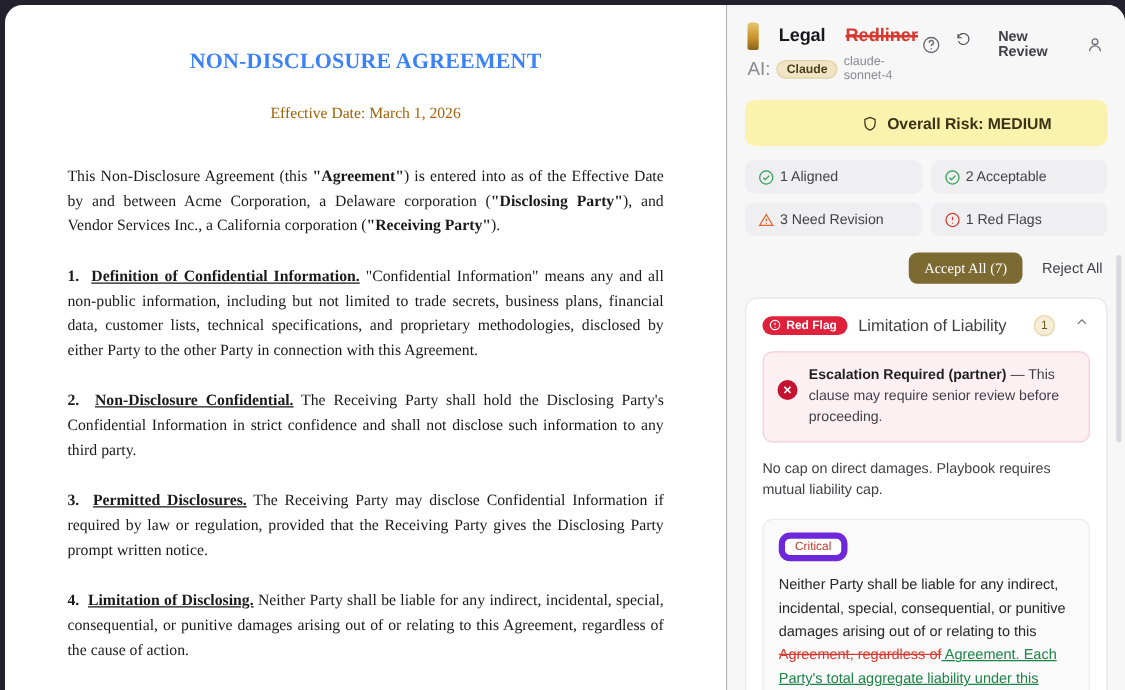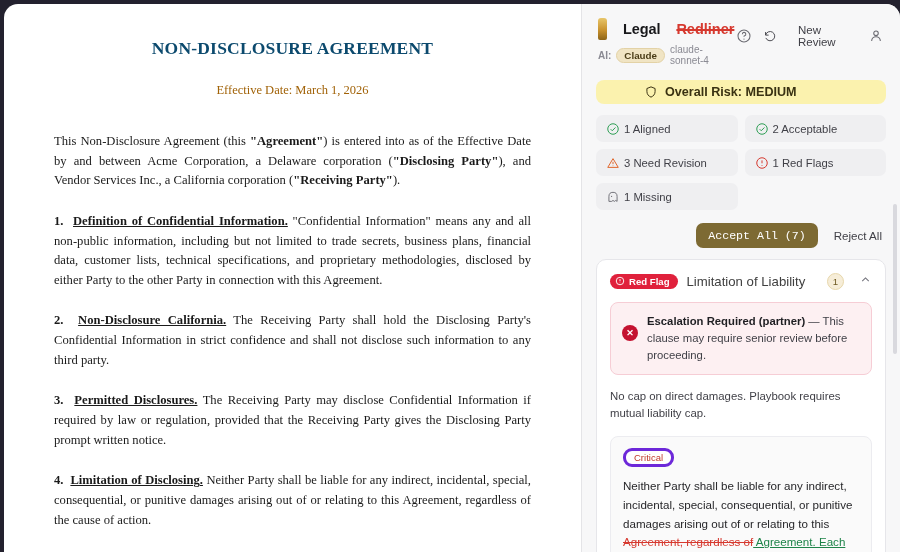--- a/index.html
+++ b/index.html
@@ -27,21 +27,21 @@
     position: relative;
     font-family: "Liberation Serif", serif;
     padding: 0 50px;
   }
   .doc-inner { padding-top: 34px; }
   .doc-title {
     text-align: center;
     font-size: 17.5px;
     font-weight: bold;
     letter-spacing: .2px;
-    color: #0c4a6e;
+    color: #3b82f6;
     font-family: "Liberation Serif", serif;
   }
   .doc-date {
     text-align: center;
     font-size: 12.5px;
     color: #a16207;
     margin-top: 24px;
     font-family: "Liberation Serif", serif;
   }
   .doc-p {
@@ -90,48 +90,48 @@
   }
   .brand-name {
     font-size: 14.5px; font-weight: bold; color: #18181b; letter-spacing: -.1px;
   }
   .brand-strike {
     font-size: 14.5px; font-weight: bold; color: #d6392f;
     text-decoration: line-through;
     text-decoration-thickness: 1.6px;
   }
   .brand-sub { display: flex; align-items: center; gap: 5px; padding-left: 0; }
-  .ai-label { font-size: 10px; color: #8a8a93; font-weight: bold; }
+  .ai-label { font-size: 15px; color: #8a8a93; }
   .ai-pill {
     font-size: 9.8px; font-weight: bold; color: #4a3c17;
     background: #f0e4c4; border: 1px solid #e3d2a6;
     border-radius: 9px; padding: 1px 7px;
   }
   .ai-model { font-size: 10px; color: #8a8a93; }
   .hdr-actions { display: flex; align-items: center; gap: 11px; padding-top: 6px; }
   .icon-btn {
     display: inline-flex; align-items: center; justify-content: center;
     color: #6b6b72; cursor: pointer;
   }
   .new-review {
-    display: inline-flex; align-items: center; gap: 21px;
-    font-size: 11.5px; color: #3f3f46; cursor: pointer;
+    display: inline-flex; gap: 21px;
+    font-size: 11.5px; color: #3f3f46; cursor: pointer; font-weight: bold;
   }
 
   .sb-scroll {
     flex: 1;
     overflow: hidden;
     padding: 0 14px 0 14px;
   }
 
   .risk-banner {
     background: #fbf2ae;
     border-radius: 8px;
-    height: 24px;
-    display: flex; align-items: center; justify-content: flex-start; gap: 7px;
+    height: 37px;
+    display: flex; align-items: center; justify-content: center; gap: 7px;
     margin-top: 2px;
     padding-left: 48px;
   }
   .risk-text { font-size: 12.6px; font-weight: bold; color: #3a3212; }
 
   .chips {
     display: grid; grid-template-columns: 1fr 1fr;
     gap: 7px; margin-top: 11px;
   }
   .chip {
@@ -148,21 +148,21 @@
     display: flex; align-items: center; justify-content: flex-end;
     gap: 14px; margin-top: 13px; padding-right: 2px;
   }
   .btn-accept {
     background: #7d6a33;
     color: #fff;
     font-size: 11.6px;
     border: none; border-radius: 7px;
     padding: 6px 12px;
     cursor: pointer;
-    font-family: Liberation Mono, monospace;
+    font-family: Liberation Serif, serif;
   }
   .btn-reject {
     background: transparent;
     color: #3f3f46;
     font-size: 11.6px;
     border: none;
     cursor: pointer;
     padding: 6px 2px;
     font-family: "Liberation Sans", sans-serif;
   }
@@ -216,21 +216,21 @@
 
   .redline-box {
     background: #fafafa;
     border: 1px solid #ececf0;
     border-radius: 8px;
     margin-top: 14px;
     padding: 10px 12px 12px 12px;
   }
   .sev-pill {
     display: inline-block;
-    border: 3px solid #6d28d9;
+    border: 5px solid #6d28d9;
     color: #c0392b;
     background: #fff;
     font-size: 9.5px;
     border-radius: 9px;
     padding: 1px 8px;
   }
   .redline {
     font-size: 11.6px; line-height: 1.62; color: #27272a;
     margin-top: 10px;
   }
@@ -258,21 +258,21 @@
 
   <div class="doc-panel">
     <div class="doc-inner">
       <div class="doc-title">NON-DISCLOSURE AGREEMENT</div>
       <div class="doc-date">Effective Date: March 1, 2026</div>
 
       <p class="doc-p first"><span>This Non-Disclosure Agreement (this </span><b>"Agreement"</b><span>) is entered into as of the Effective Date by and between Acme Corporation, a Delaware corporation (</span><b>"Disclosing Party"</b><span>), and Vendor Services Inc., a California corporation (</span><b>"Receiving Party"</b><span>).</span></p>
 
       <p class="doc-p"><span class="clause-num">1.</span>&nbsp;&nbsp;<span class="clause-head">Definition of Confidential Information.</span> <span>"Confidential Information" means any and all non-public information, including but not limited to trade secrets, business plans, financial data, customer lists, technical specifications, and proprietary methodologies, disclosed by either Party to the other Party in connection with this Agreement.</span></p>
 
-      <p class="doc-p"><span class="clause-num">2.</span>&nbsp;&nbsp;<span class="clause-head">Non-Disclosure California.</span> <span>The Receiving Party shall hold the Disclosing Party's Confidential Information in strict confidence and shall not disclose such information to any third party.</span></p>
+      <p class="doc-p"><span class="clause-num">2.</span>&nbsp;&nbsp;<span class="clause-head">Non-Disclosure Confidential.</span> <span>The Receiving Party shall hold the Disclosing Party's Confidential Information in strict confidence and shall not disclose such information to any third party.</span></p>
 
       <p class="doc-p"><span class="clause-num">3.</span>&nbsp;&nbsp;<span class="clause-head">Permitted Disclosures.</span> <span>The Receiving Party may disclose Confidential Information if required by law or regulation, provided that the Receiving Party gives the Disclosing Party prompt written notice.</span></p>
 
       <p class="doc-p"><span class="clause-num">4.</span>&nbsp;&nbsp;<span class="clause-head">Limitation of Disclosing.</span> <span>Neither Party shall be liable for any indirect, incidental, special, consequential, or punitive damages arising out of or relating to this Agreement, regardless of the cause of action.</span></p>
 
       <p class="doc-p">&nbsp;&nbsp; </p>
 
     </div>
   </div>
 
@@ -348,27 +348,20 @@
           </svg>
           <span>3 Need Revision</span>
         </div>
         <div class="chip">
           <svg width="14" height="14" viewBox="0 0 24 24" fill="none" stroke="#d6392f" stroke-width="1.7">
             <circle cx="12" cy="12" r="9"></circle>
               <path d="M12 7.5v5"></path>
               <circle cx="12" cy="16.2" r=".9" fill="#d6392f" stroke="none"></circle>
           </svg>
           <span>1 Red Flags</span>
-        </div>
-        <div class="chip">
-          <svg width="14" height="14" viewBox="0 0 24 24" fill="none" stroke="#6b6b72" stroke-width="1.6">
-            <path d="M5 19.5V11a7 7 0 0 1 14 0v8.5l-2.3-1.6-2.3 1.6-2.4-1.6-2.3 1.6z"></path>
-              <circle cx="9.6" cy="11" r="1" fill="#6b6b72" stroke="none"></circle>
-          </svg>
-          <span>1 Missing</span>
         </div>
       </div>
 
       <div class="btn-row">
         <button class="btn-accept">Accept All (7)</button>
         <button class="btn-reject">Reject All</button>
       </div>
 
       <div class="card">
         <div class="card-head">

